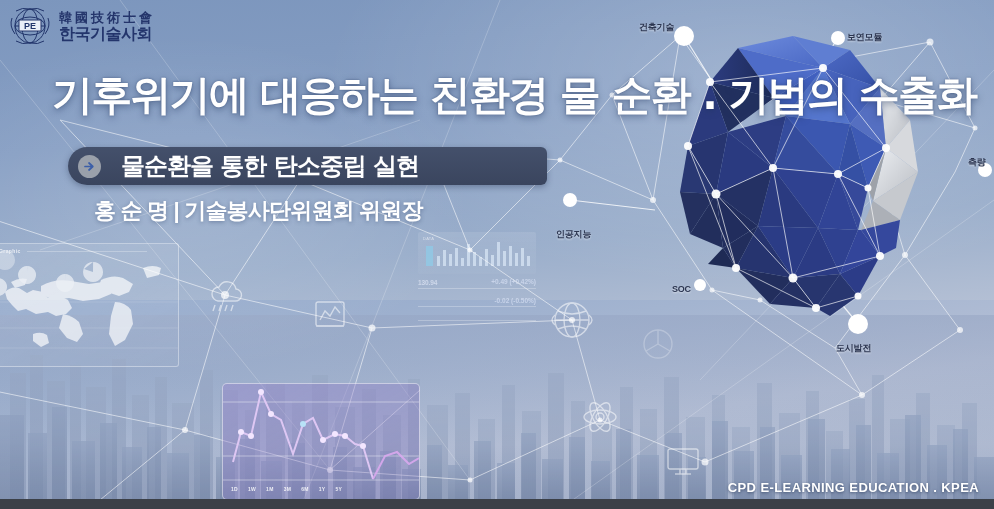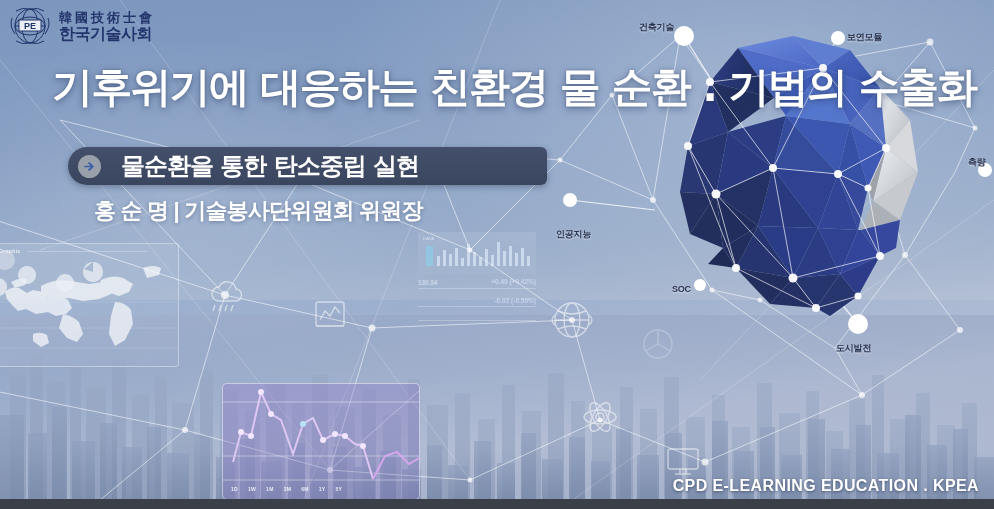--- a/index.html
+++ b/index.html
@@ -60,42 +60,42 @@
   
   .logo{position:absolute;left:8px;top:6px;display:flex;align-items:center;gap:7px;}
   .emblem{width:44px;height:40px;}
   .logo-text{line-height:1;}
   .logo-han{font-size:13px;color:#24356b;font-weight:700;letter-spacing:3px;
     font-family:"DejaVu Sans","Liberation Sans",sans-serif;}
   .logo-kor{font-size:16px;color:#23356c;font-weight:700;letter-spacing:-.5px;margin-top:2px;
     font-family:"DejaVu Sans","Liberation Sans",sans-serif;}
 
   
-  .title{position:absolute;left:52px;top:60px;font-size:41px;font-weight:800;color:#ffffff;
+  .title{position:absolute;left:52px;top:68px;font-size:41px;font-weight:800;color:#ffffff;
     letter-spacing:-1.8px;white-space:nowrap;
     font-family:"DejaVu Sans","Liberation Sans",sans-serif;
     text-shadow:0 2px 7px rgba(35,55,95,.55), 0 0 2px rgba(40,60,100,.5);}
 
   
   .subbar{position:absolute;left:68px;top:147px;height:38px;width:479px;
     background:linear-gradient(180deg,#44506b 0%,#3a455e 100%);
     border-radius:19px 6px 6px 19px;display:flex;align-items:center;
     box-shadow:0 2px 6px rgba(25,40,70,.35);}
   .arrow-ic{width:23px;height:23px;border-radius:50%;background:#9aa0aa;margin-left:10px;
     display:flex;align-items:center;justify-content:center;flex:none;}
   .subtext{margin-left:20px;font-size:24px;font-weight:800;color:#ffffff;letter-spacing:-1px;
     font-family:"DejaVu Sans","Liberation Sans",sans-serif;}
 
   
   .speaker{position:absolute;left:94px;top:196px;font-size:22px;font-weight:700;color:#ffffff;
     letter-spacing:-.8px;font-family:Liberation Sans, sans-serif;
     text-shadow:0 1px 4px rgba(40,60,100,.45);}
 
   
-  .footer{position:absolute;right:15px;bottom:14px;font-size:16px;font-weight:700;color:#ffffff;
+  .footer{position:absolute;right:15px;bottom:14px;font-size:13px;font-weight:700;color:#ffffff;
     letter-spacing:.4px;text-shadow:0 1px 3px rgba(40,55,85,.7);}
 </style>
 </head>
 <body>
 
 <div id="slide">
 
   <div class="sky"></div>
 
   <div class="city">

